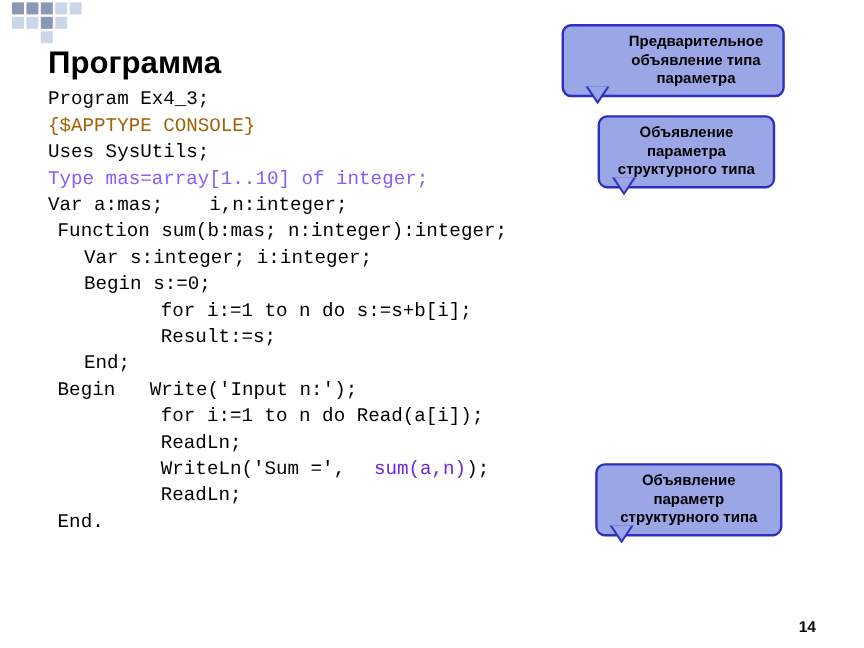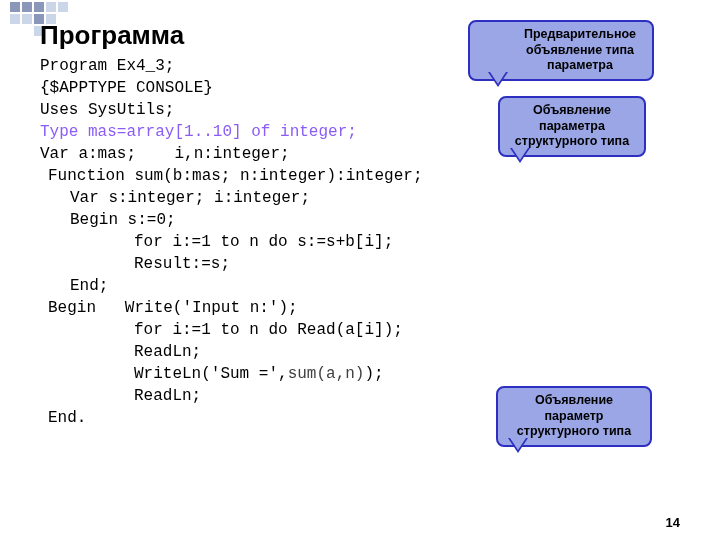--- a/index.html
+++ b/index.html
@@ -17,35 +17,35 @@
   .sq{width:10px;height:10px;}
   .dark{background:#8b97b8;}
   .light{background:#ccd6e9;}
   .empty{background:transparent;}
 
   .content{
     position:absolute;
     left:40px;top:20px;right:20px;bottom:10px;
   }
   h1{
-    margin:0 0 4px 0;
+    margin:17px 0 4px 0;
     font-size:26px;
     font-weight:bold;
     color:#000;
   }
   .code{
     font-family:"Courier New",Courier,monospace;
     font-size:16px;
     line-height:22px;
     color:#000;
   }
-  .gray{color:#000000;}
+  .gray{color:#a16207;}
   .tan{color:#8b5cf6;}
   .green{color:#000000;}
-  .orange{color:#404040;}
+  .orange{color:#6d28d9;margin-left:24px;}
   .ind1{padding-left:8px;}
   .ind2{padding-left:30px;}
   .ind3{padding-left:94px;}
 
   .callout{
     position:absolute;
     background:#9ba6e6;
     border:2px solid #2c2fbf;
     border-radius:8px;
     font-size:12.5px;

